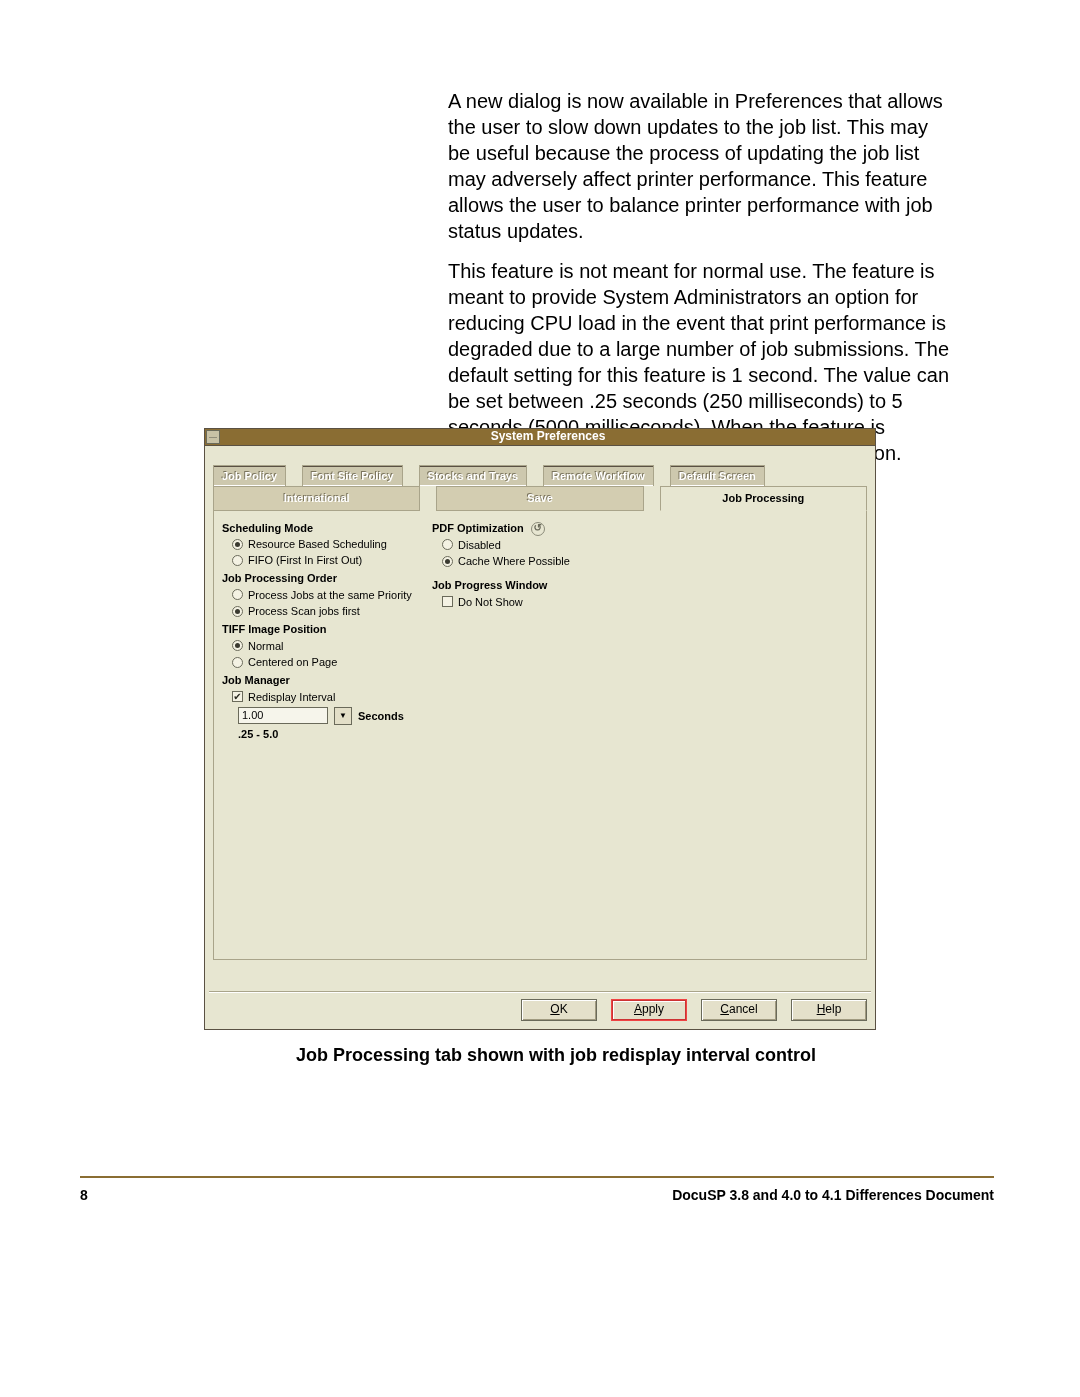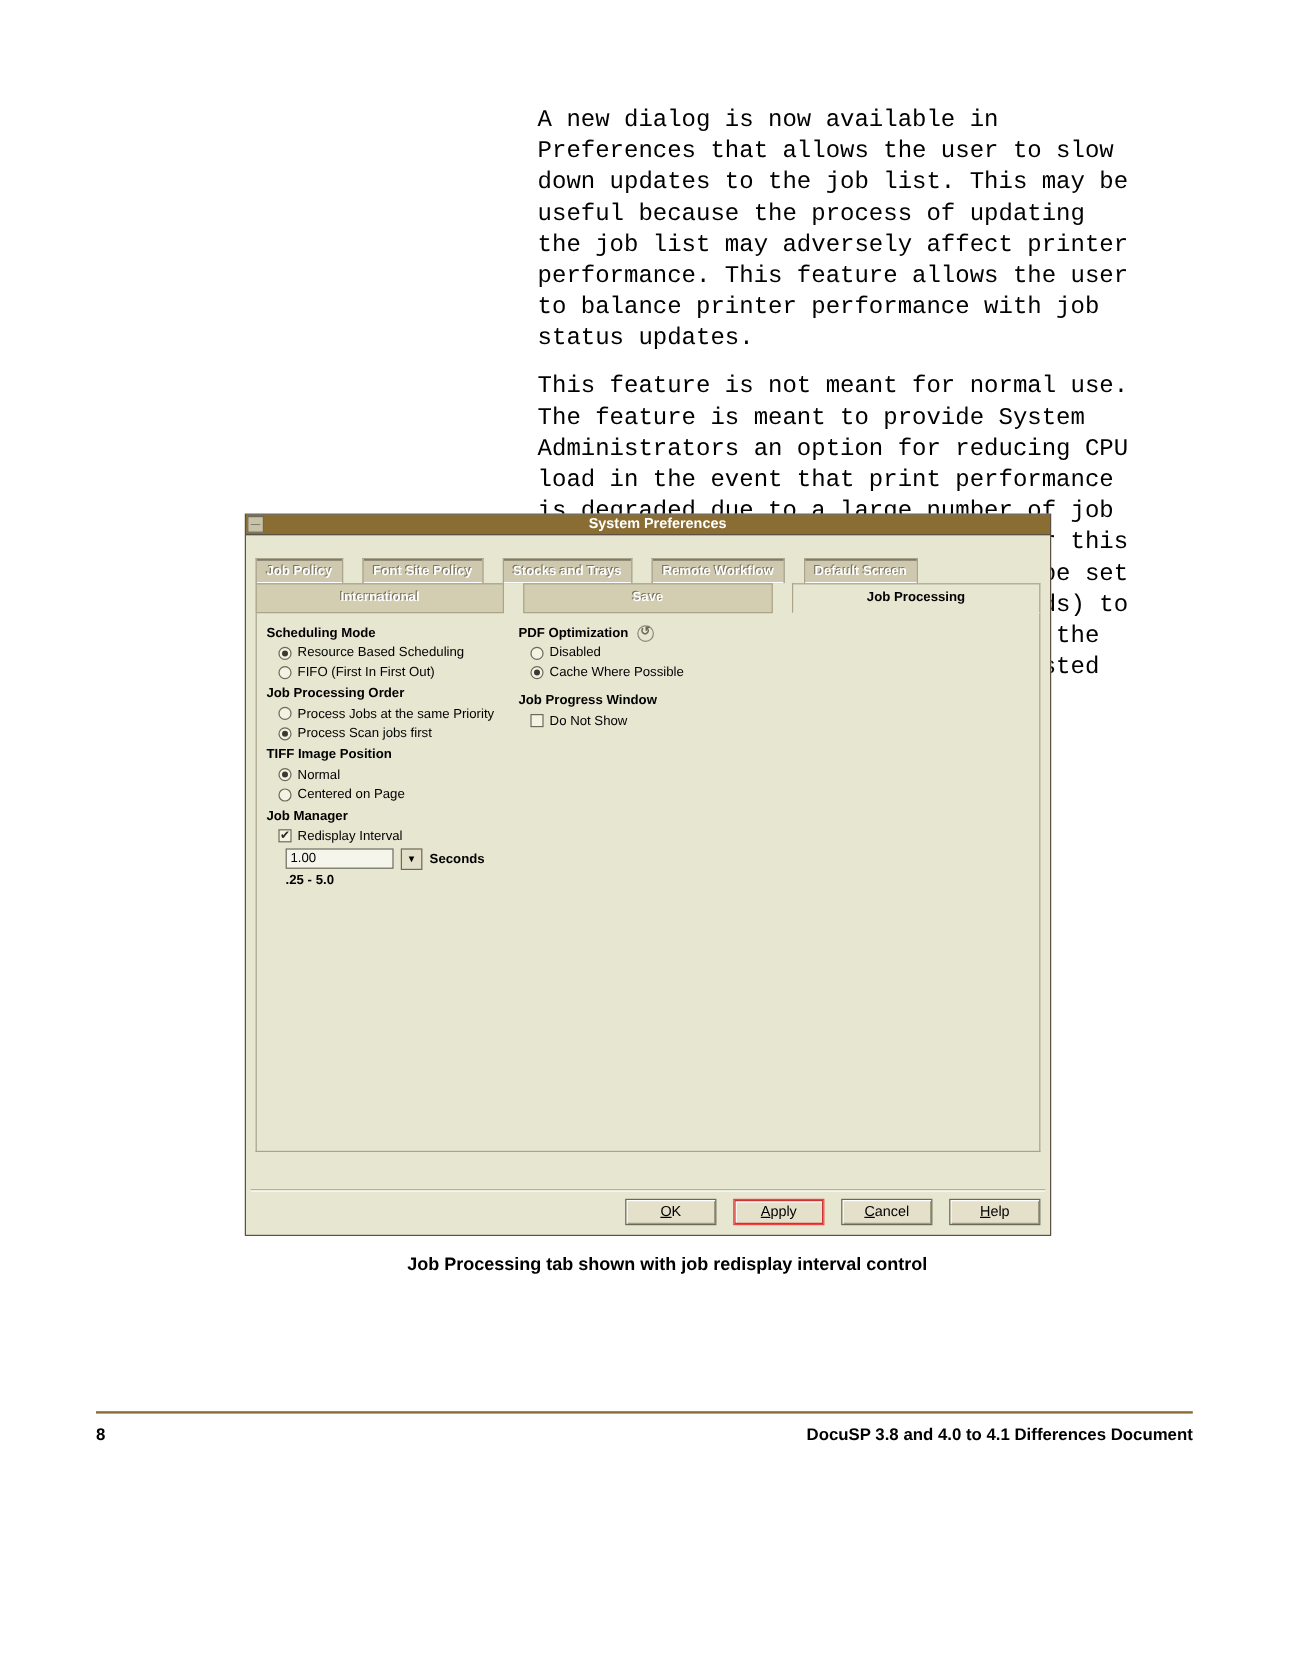--- a/index.html
+++ b/index.html
@@ -17,21 +17,20 @@
     padding: 88px 104px 0 104px;
     font-size: 20px;
     line-height: 1.3;
   }
   .body-text {
     margin-left: 344px;
     width: 504px;
   }
   .body-text p {
     margin: 0 0 14px 0;
-    font-family: Liberation Mono, monospace;
   }
   
   .shot {
     position: absolute;
     left: 204px;
     top: 428px;
     width: 672px;
     height: 602px;
     box-sizing: border-box;
     background: #e7e6d1;
@@ -221,21 +220,21 @@
     border-top:1px solid #a9a48a;
     border-bottom:1px solid #fff;
   }
   
   .caption {
     position: absolute;
     left: 0; right: 0;
     top: 1044px;
     text-align: center;
     font-weight: bold;
-    font-size: 15px;
+    font-size: 18px;
     margin-left: 32px;
   }
   
   .footer-line {
     position: absolute;
     left: 80px; right: 86px;
     top: 1176px;
     height: 0;
     border-top: 2px solid #8a6d33;
   }

